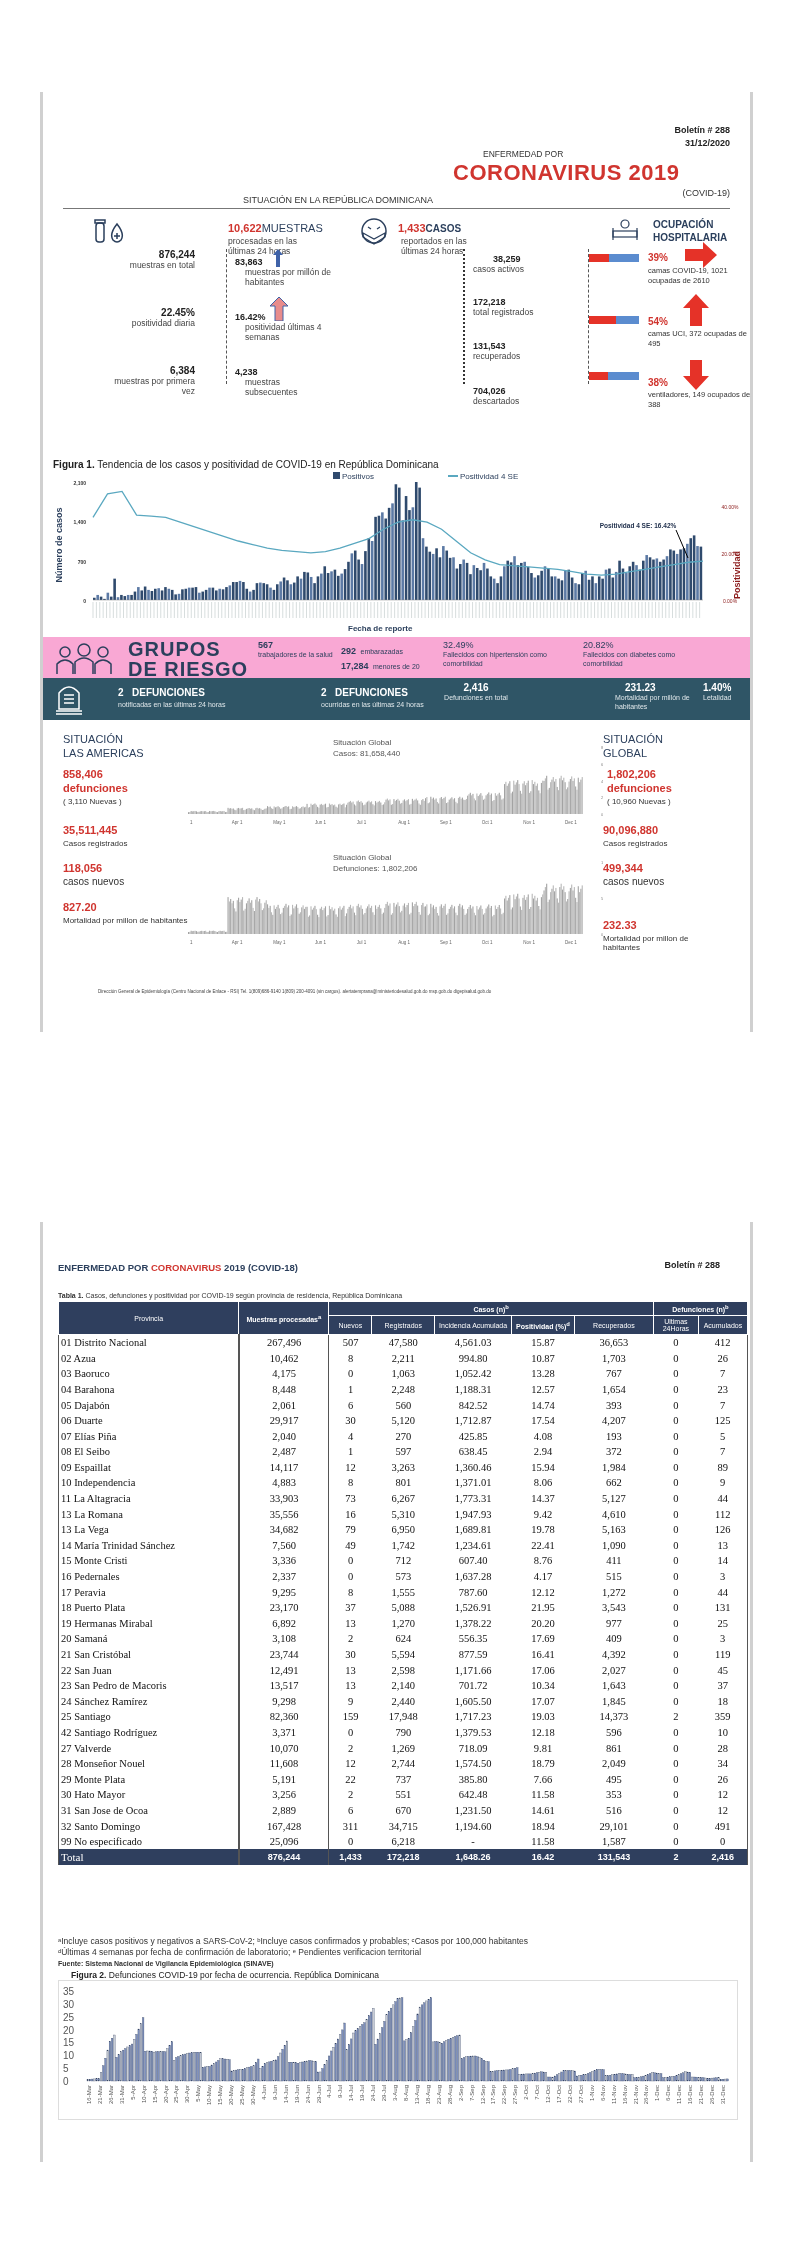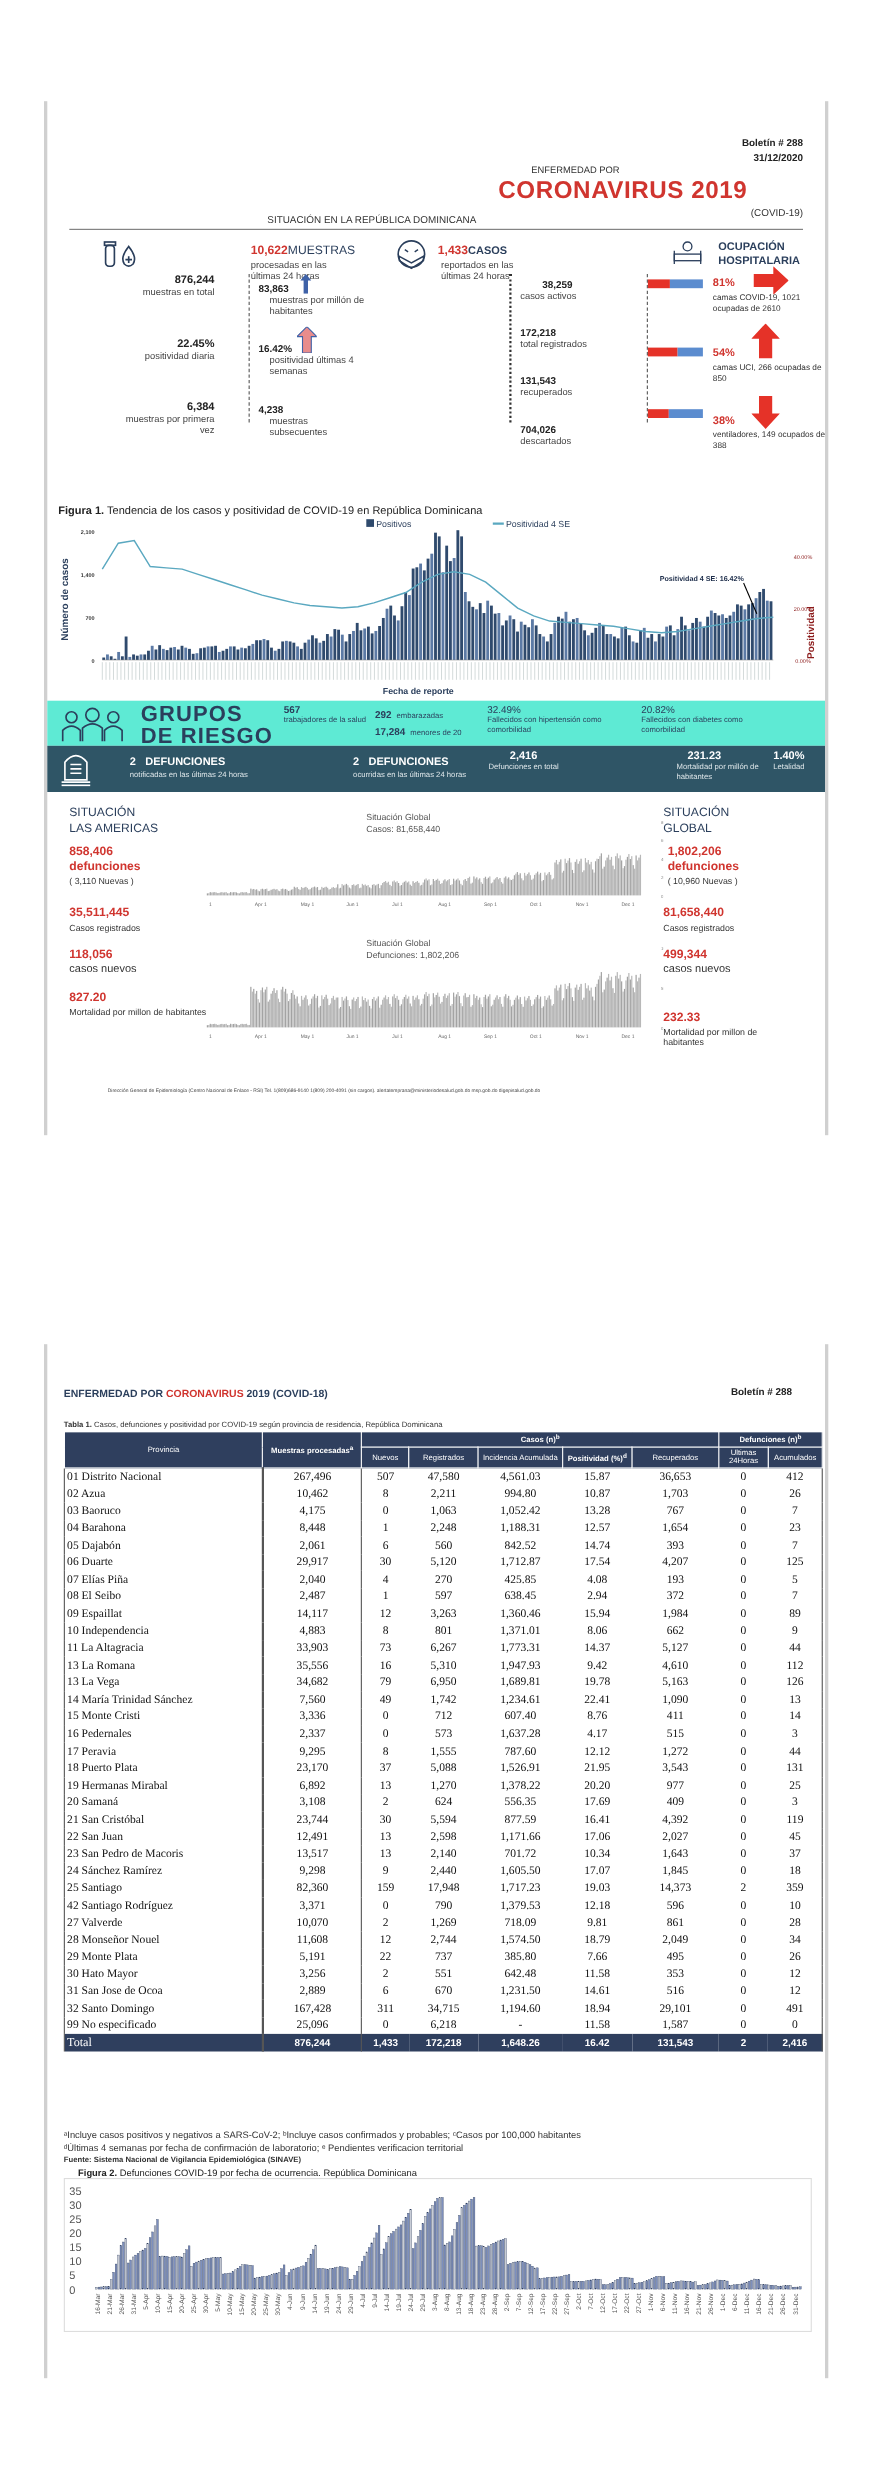--- a/index.html
+++ b/index.html
@@ -24,21 +24,21 @@
   .dash-v { border-left: 1px dashed #555; }
   .bar-r { background: #e53228; height: 8px; }
   .bar-b { background: #5b8ccf; height: 8px; }
   .occ-pct { font-size: 10px; font-weight: bold; color: #d0352f; }
   .occ-lbl { font-size: 7.5px; color: #333; line-height: 10px; }
   
   .fig-title { font-size: 10px; color: #222; }
   .fig-title b { font-weight: bold; }
   .chart-box svg { display: block; }
   
-  .grupos { background: #5eead4; }
+  .grupos { background: #f9a8d4; }
   .grupos-title { font-size: 20px; font-weight: bold; color: #2b3f5c; letter-spacing: 1px; line-height: 20px; }
   .g-num { font-size: 9px; font-weight: bold; color: #2b3f5c; }
   .g-lbl { font-size: 7px; color: #2b3f5c; line-height: 9px; }
   .defs { background: #2f5566; color: #fff; }
   .d-num { font-size: 10px; font-weight: bold; color: #fff; }
   .d-lbl { font-size: 7px; color: #dfe7ea; line-height: 9px; }
   
   .sec-head { font-size: 11px; color: #2b3f5c; line-height: 14px; }
   .gnum { font-size: 11px; font-weight: bold; color: #d0352f; }
   .glbl { font-size: 8px; color: #333; }
@@ -159,36 +159,36 @@
     <div>OCUPACIÓN</div>
     <div>HOSPITALARIA</div>
   </div>
   <div class="abs dash-v" style="left:545px; top:157px; height:135px;"></div>
   <div class="abs" style="left:546px; top:160px; width:200px;">
     <div style="position:relative; height:60px;">
       <div style="position:absolute; left:0; top:2px; display:flex; width:50px;">
           <div class="bar-r" style="width:39%;"></div>
           <div class="bar-b" style="width:61%;"></div>
         </div>
-      <div class="occ-pct" style="position:absolute; left:59px; top:0;">81%</div>
+      <div class="occ-pct" style="position:absolute; left:59px; top:0;">39%</div>
       <svg style="position:absolute; left:96px; top:-10px;" width="32" height="26" viewBox="0 0 32 26">
           <path d="M0 7 H18 V0 L32 13 L18 26 V19 H0 Z" fill="#e53228"></path>
         </svg>
       <div class="occ-lbl" style="position:absolute; left:59px; top:14px; width:110px;">camas COVID-19, 1021 ocupadas de 2610</div>
     </div>
     <div style="position:relative; height:58px;">
       <div style="position:absolute; left:0; top:4px; display:flex; width:50px;">
           <div class="bar-r" style="width:54%;"></div>
           <div class="bar-b" style="width:46%;"></div>
         </div>
       <div class="occ-pct" style="position:absolute; left:59px; top:4px;">54%</div>
       <svg style="position:absolute; left:94px; top:-18px;" width="26" height="32" viewBox="0 0 26 32">
           <path d="M13 0 L26 14 H19 V32 H7 V14 H0 Z" fill="#e53228"></path>
         </svg>
-      <div class="occ-lbl" style="position:absolute; left:59px; top:17px; width:110px;">camas UCI, 266 ocupadas de 850</div>
+      <div class="occ-lbl" style="position:absolute; left:59px; top:17px; width:110px;">camas UCI, 372 ocupadas de 495</div>
     </div>
     <div style="position:relative; height:50px;">
       <div style="position:absolute; left:0; top:2px; display:flex; width:50px;">
           <div class="bar-r" style="width:38%;"></div>
           <div class="bar-b" style="width:62%;"></div>
         </div>
       <div class="occ-pct" style="position:absolute; left:59px; top:7px;">38%</div>
       <svg style="position:absolute; left:94px; top:-10px;" width="26" height="30" viewBox="0 0 26 30">
           <path d="M7 0 H19 V16 H26 L13 30 L0 16 H7 Z" fill="#e53228"></path>
         </svg>
@@ -668,21 +668,21 @@
   </div>
 
   <div class="abs" style="left:560px; top:640px; width:120px;">
     <div class="sec-head">
       <div>SITUACIÓN</div>
       <div>GLOBAL</div>
     </div>
     <div class="gnum" style="margin-top:8px; padding-left:4px;">1,802,206</div>
     <div class="gnum" style="margin-top:2px; padding-left:4px;">defunciones</div>
     <div class="glbl" style="margin-top:3px; padding-left:4px;">( 10,960 Nuevas )</div>
-    <div class="gnum" style="margin-top:18px;">81,658,440</div>
+    <div class="gnum" style="margin-top:18px;">90,096,880</div>
     <div class="glbl" style="margin-top:3px;">Casos registrados</div>
     <div class="gnum" style="margin-top:14px;">499,344</div>
     <div class="glbl-lg" style="margin-top:2px;">casos nuevos</div>
     <div class="gnum" style="margin-top:32px;">232.33</div>
     <div class="glbl" style="margin-top:3px; width:110px;">Mortalidad por millon de habitantes</div>
   </div>
 
   <div class="abs" style="left:140px; top:645px; width:420px; height:95px;">
     <div class="abs" style="left:150px; top:0; font-size:8px; color:#555; line-height:11px;">
       <div>Situación Global</div>

